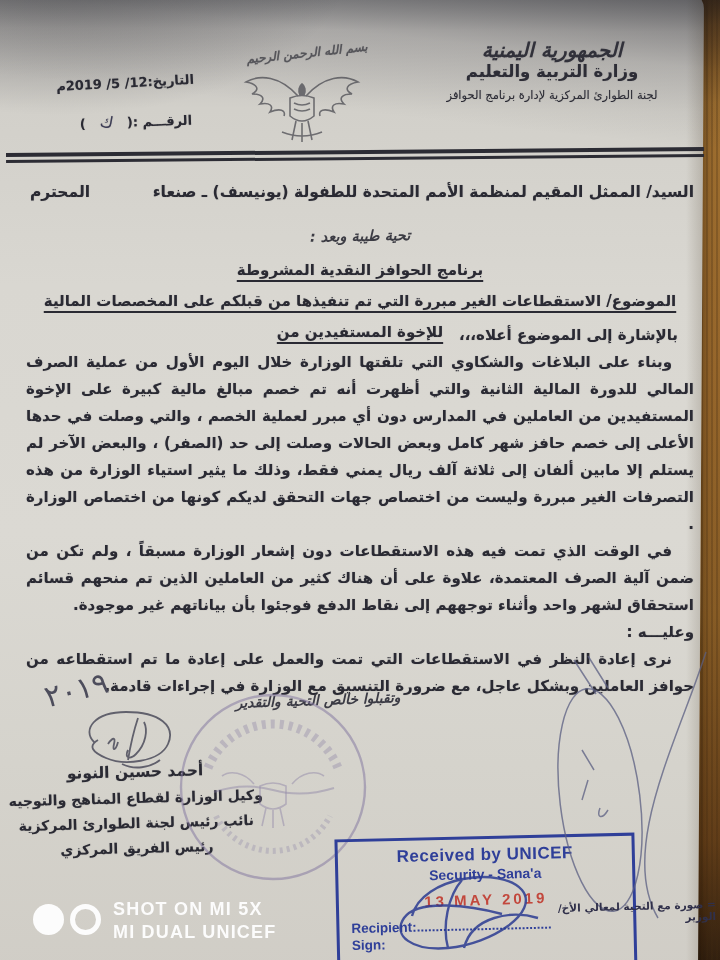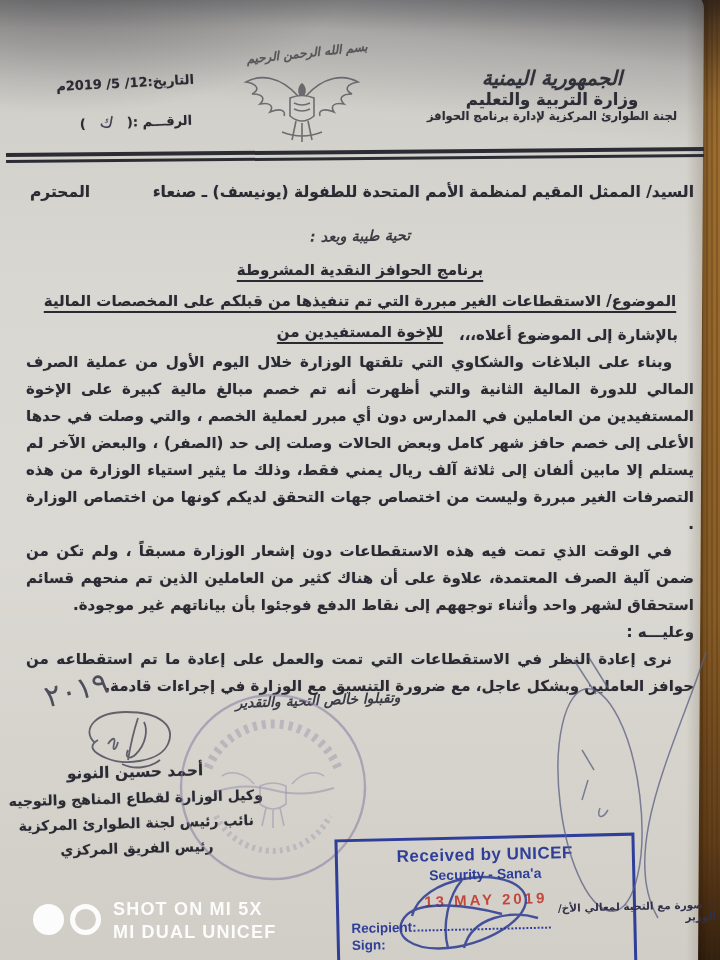--- a/index.html
+++ b/index.html
@@ -32,24 +32,24 @@
   
   .date-line{ position:absolute; left:34px; top:76px; width:160px; font-size:13px; font-weight:bold;
     transform:rotate(-3deg); direction:rtl; }
   .number-line{ position:absolute; left:52px; top:112px; width:140px; font-size:13px; font-weight:bold;
     transform:rotate(-2deg); direction:rtl; }
   .number-mark{ display:inline-block; font-size:16px; color:#3d3d55; transform:rotate(12deg);
     font-weight:normal; padding:0 14px; }
   .bismillah{ position:absolute; left:238px; top:46px; width:138px; text-align:center; font-size:12px;
     font-weight:bold; font-style:italic; color:#46464c; transform:rotate(-6deg); direction:rtl; opacity:.85; }
   .emblem{ position:absolute; left:240px; top:68px; width:124px; height:84px; opacity:.82; }
-  .ministry-block{ position:absolute; left:404px; top:66px; width:296px; text-align:center; direction:rtl; }
+  .ministry-block{ position:absolute; left:404px; top:38px; width:296px; text-align:center; direction:rtl; }
   .republic{ font-size:20px; font-weight:bold; font-style:italic; color:#31313a; letter-spacing:-.5px; }
   .ministry{ font-size:16.5px; font-weight:bold; color:#2d2d36; }
-  .committee{ font-size:11.5px; font-weight:bold; color:#2d2d36; }
+  .committee{ font-size:11.5px; font-weight:normal; margin-top:7px; color:#2d2d36; }
 
   .rule{ position:absolute; left:6px; top:150px; width:698px; transform:rotate(-0.5deg); }
   .rule .r1{ height:4px; background:#2c2c34; }
   .rule .r2{ height:2.5px; background:#2c2c34; margin-top:3px; }
 
   .addressee{ position:absolute; left:30px; top:183px; width:664px; display:flex; direction:rtl;
     justify-content:space-between; font-size:15.5px; font-weight:bold; }
   .addressee .honor{ }
 
   .greeting{ position:absolute; left:0; top:228px; width:100%; text-align:center; font-size:14.5px;

